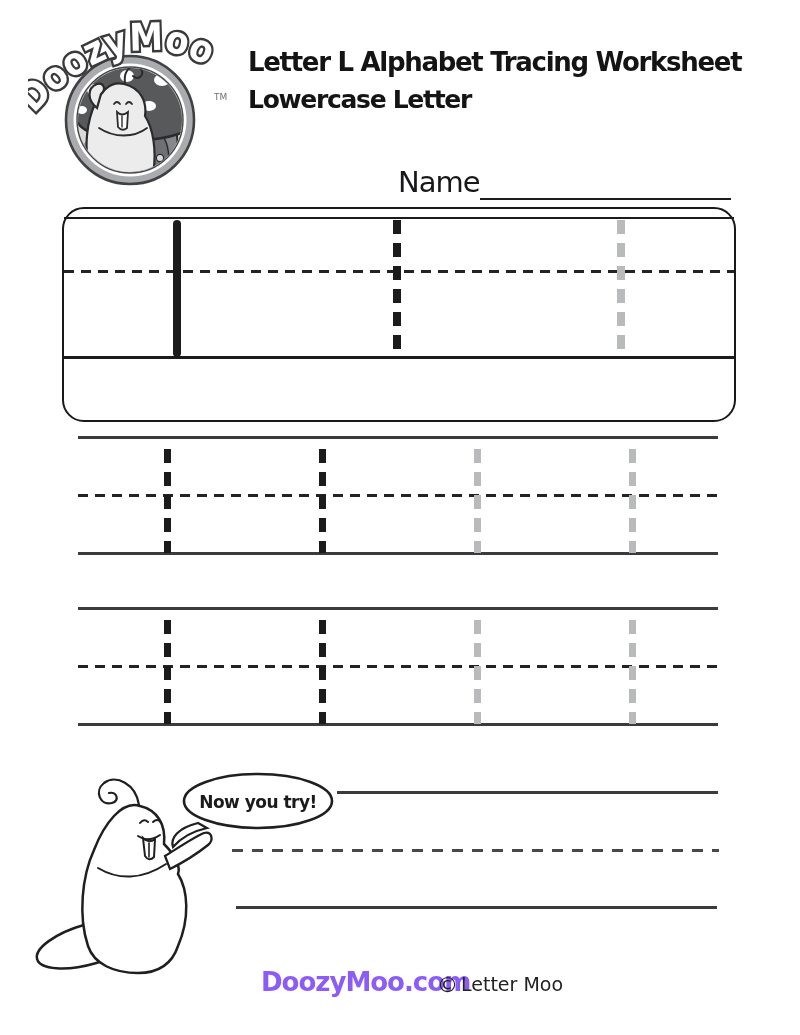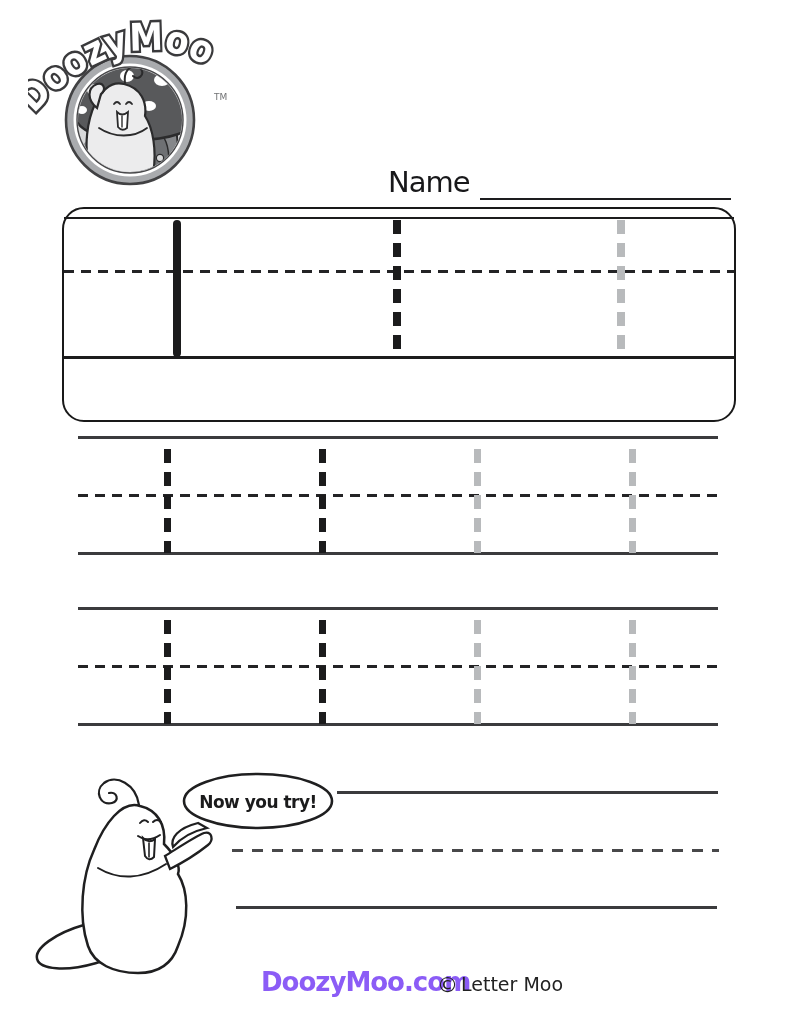--- a/index.html
+++ b/index.html
@@ -9,21 +9,21 @@
   
   .logo{position:absolute;left:28px;top:16px;width:204px;height:184px;}
 
   
   .title{position:absolute;left:248px;top:44px;line-height:37px;
          font-weight:bold;color:#141414;letter-spacing:-1.3px;}
   .title .t1{font-size:26px;}
   .title .t2{font-size:25px;}
 
   
-  .name-label{position:absolute;left:388px;top:165px;font-size:29px;color:#18181a;letter-spacing:-1px;}
+  .name-label{position:absolute;left:398px;top:165px;font-size:29px;color:#18181a;letter-spacing:-1px;}
   .name-line{position:absolute;left:480px;top:198px;width:251px;height:2.4px;background:#1d1d1f;}
 
   
   .big-box{position:absolute;left:62px;top:207px;width:670px;height:211px;
            border:2.6px solid #191919;border-radius:22px;}
   .big-box .guide-top{position:absolute;left:0;right:0;top:8px;height:2.4px;background:#1c1c1d;}
   .big-box .guide-mid{position:absolute;left:0;right:0;top:61px;height:3px;
            background:repeating-linear-gradient(90deg,#232325 0 10px,transparent 10px 17px);}
   .big-box .guide-base{position:absolute;left:0;right:0;top:147px;height:2.6px;background:#1c1c1d;}
   .big-box .stroke{top:11px;height:137px;width:7.5px;}
@@ -110,20 +110,24 @@
         <path d="M 71,112 C 86,122 106,122 119,112" fill="none" stroke-width="1.8"></path>
       </g>
     </g>
 
     <text font-size="38" font-weight="bold" fill="#ffffff" stroke="#3a3a3c" stroke-width="5" style="paint-order:stroke">
       <textPath href="#archPath" startOffset="0" textLength="196" lengthAdjust="spacingAndGlyphs">DoozyMoo</textPath>
     </text>
     <text x="186" y="84" font-size="9" fill="#717274">TM</text>
   </svg>
 
+  <div class="title">
+    <div class="t1">Letter L Alphabet Tracing Worksheet</div>
+    <div class="t2">Lowercase Letter</div>
+  </div>
 
   <div class="name-label">Name</div>
   <div class="name-line"></div>
 
   <div class="big-box">
     <div class="guide-top"></div>
     <div class="guide-mid"></div>
     <div class="guide-base"></div>
   <div class="stroke solid black s1"></div>
       <div class="stroke dashed black s2"></div>

